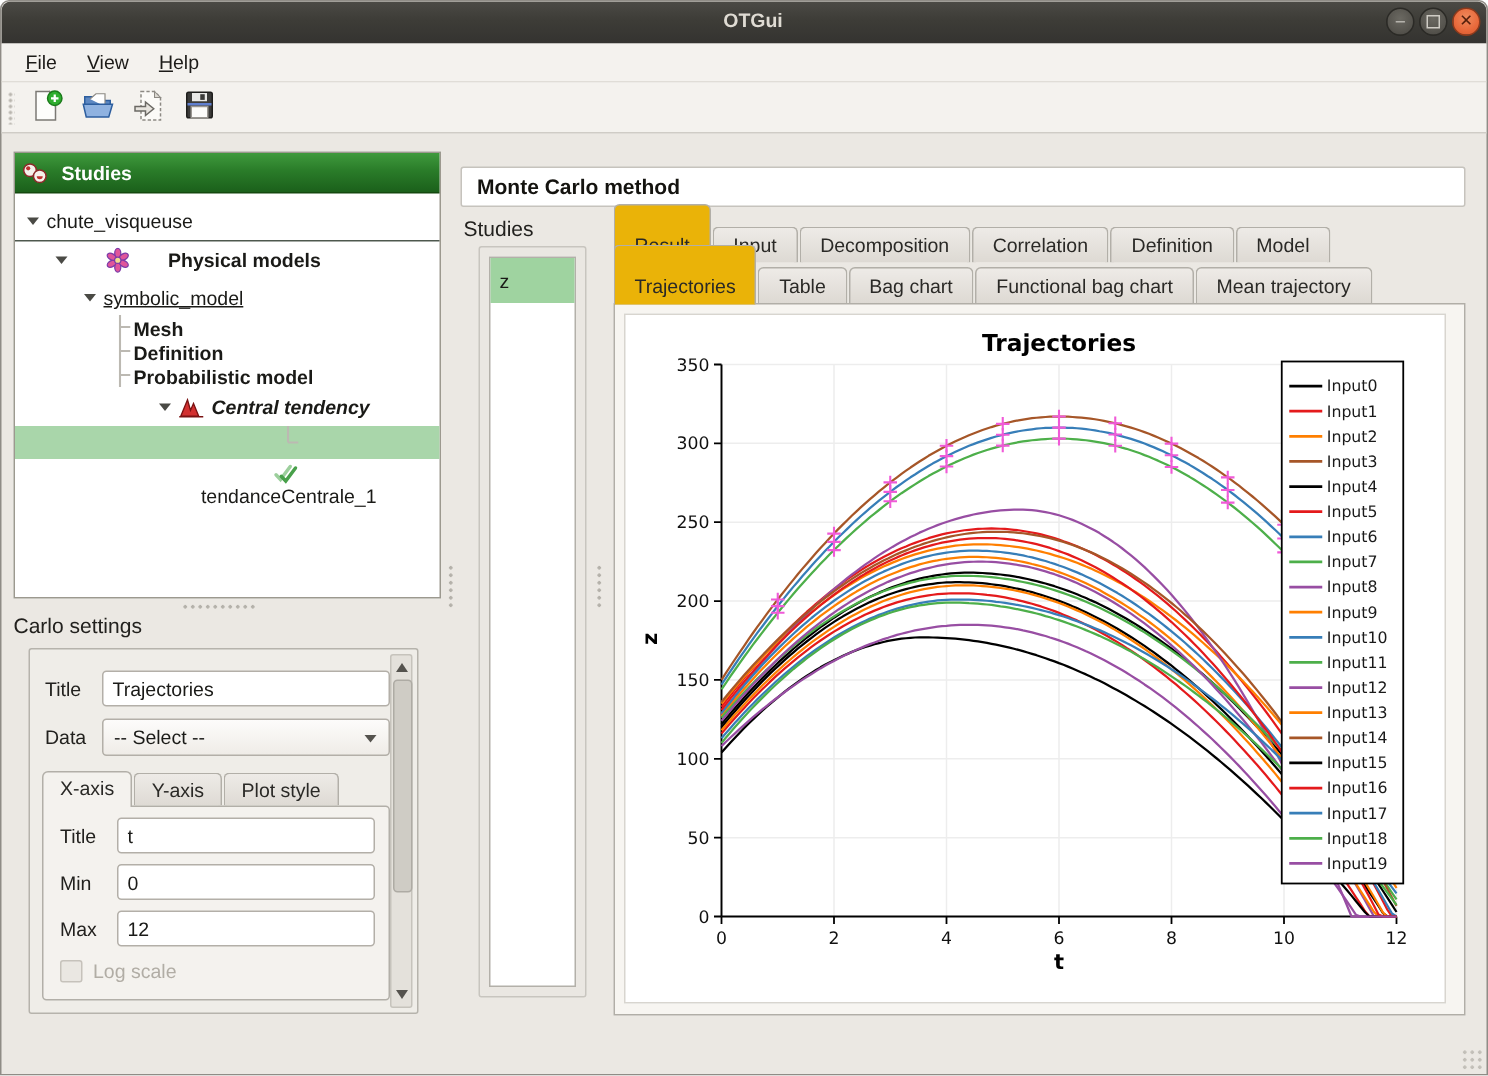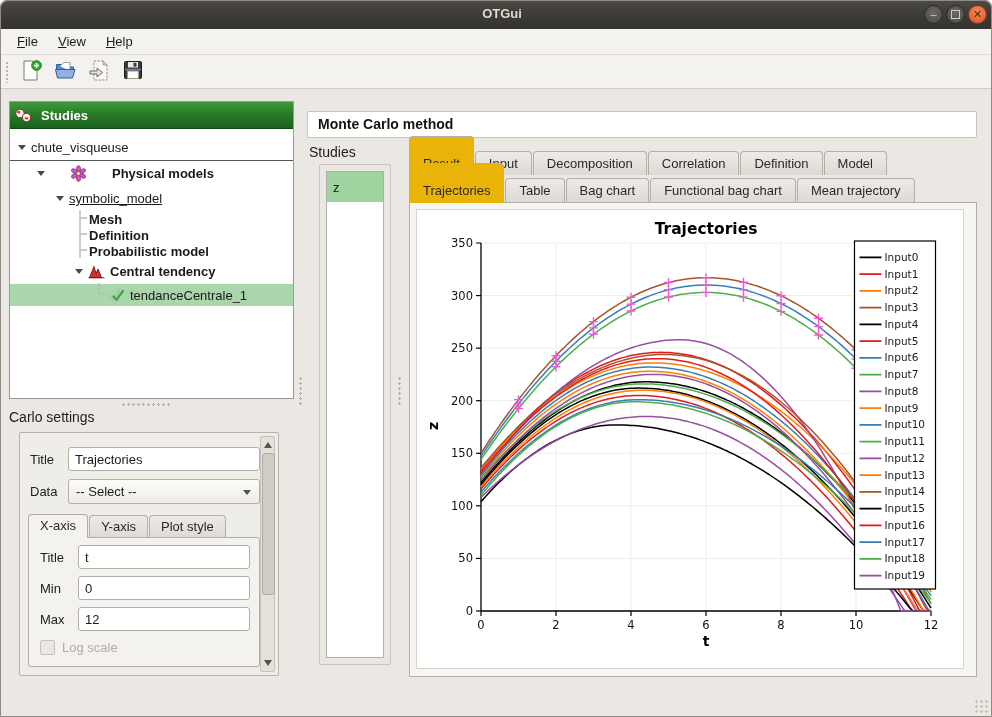--- a/index.html
+++ b/index.html
@@ -37,21 +37,21 @@
   #studies-panel{position:absolute;left:8px;top:100px;width:285px;height:298px;background:#fff;
                  border:1px solid #9c998f;box-sizing:border-box;}
   #studies-header{height:26px;background:linear-gradient(180deg,#3f9a3d 0%,#2a7c29 45%,#1b601b 100%);
                   border-bottom:1px solid #14490f;color:#fff;font-weight:bold;font-size:13px;
                   display:flex;align-items:center;padding-left:5px;}
   #studies-header .hdr-label{margin-left:4px;}
   #tree{padding-top:6px;}
   .tree-row{display:flex;align-items:center;font-size:13px;color:#1a1a17;height:22px;cursor:pointer;}
   .tree-row.compact{height:16px;}
   .tree-row.tall{height:25px;}
-  .tree-row.selected{background:#a9d6aa;}
+  .tree-row.selected{background:#a9d6aa;flex-direction:column;}
   .tree-row.separator{border-bottom:1px solid #4e584e;}
   .tree-label.bold{font-weight:bold;}
   .tree-label.underline{text-decoration:underline;}
   .exp{width:0;height:0;border-left:4px solid transparent;border-right:4px solid transparent;
        border-top:5px solid #4a4a45;margin:0 5px 0 2px;flex:none;}
   .tree-ico{margin-right:5px;flex:none;display:flex;align-items:center;}
   .branch{flex:none;margin-right:2px;}
   
   .split-h{position:absolute;left:120px;top:401px;width:50px;height:5px;
       background-image:radial-gradient(circle,#b4b1aa 1px,transparent 1.2px);background-size:5px 5px;cursor:row-resize;}
@@ -227,21 +227,21 @@
             </svg></span>
           <span class="tree-label bold">Definition</span>
         </div>
         <div class="tree-row compact" style="padding-left: 63px;">
           <span class="branch"><svg width="14" height="16" viewBox="0 0 14 16">
               <line x1="7" y1="0" x2="7" y2="16" stroke="#bcb9b2" stroke-width="1.4"></line>
               <line x1="7" y1="8" x2="14" y2="8" stroke="#bcb9b2" stroke-width="1.4"></line>
             </svg></span>
           <span class="tree-label bold">Probabilistic model</span>
         </div>
-        <div class="tree-row tall" style="padding-left: 63px;">
+        <div class="tree-row tall" style="padding-left: 94px; font-style: italic;">
           <span class="exp"></span>
           <span class="tree-ico">
             <svg width="17" height="14" viewBox="0 0 17 14">
               <path d="M1.5 12.5L6 1.5l2 7 2-4.5 3.5 8.5z" fill="#d23030" stroke="#7a1212" stroke-width="0.9"></path>
               <line x1="0.5" y1="12.8" x2="16.5" y2="12.8" stroke="#7a1212" stroke-width="1"></line>
             </svg>
           </span>
           <span class="tree-label bold">Central tendency</span>
         </div>
         <div class="tree-row selected" style="padding-left: 82px;">

